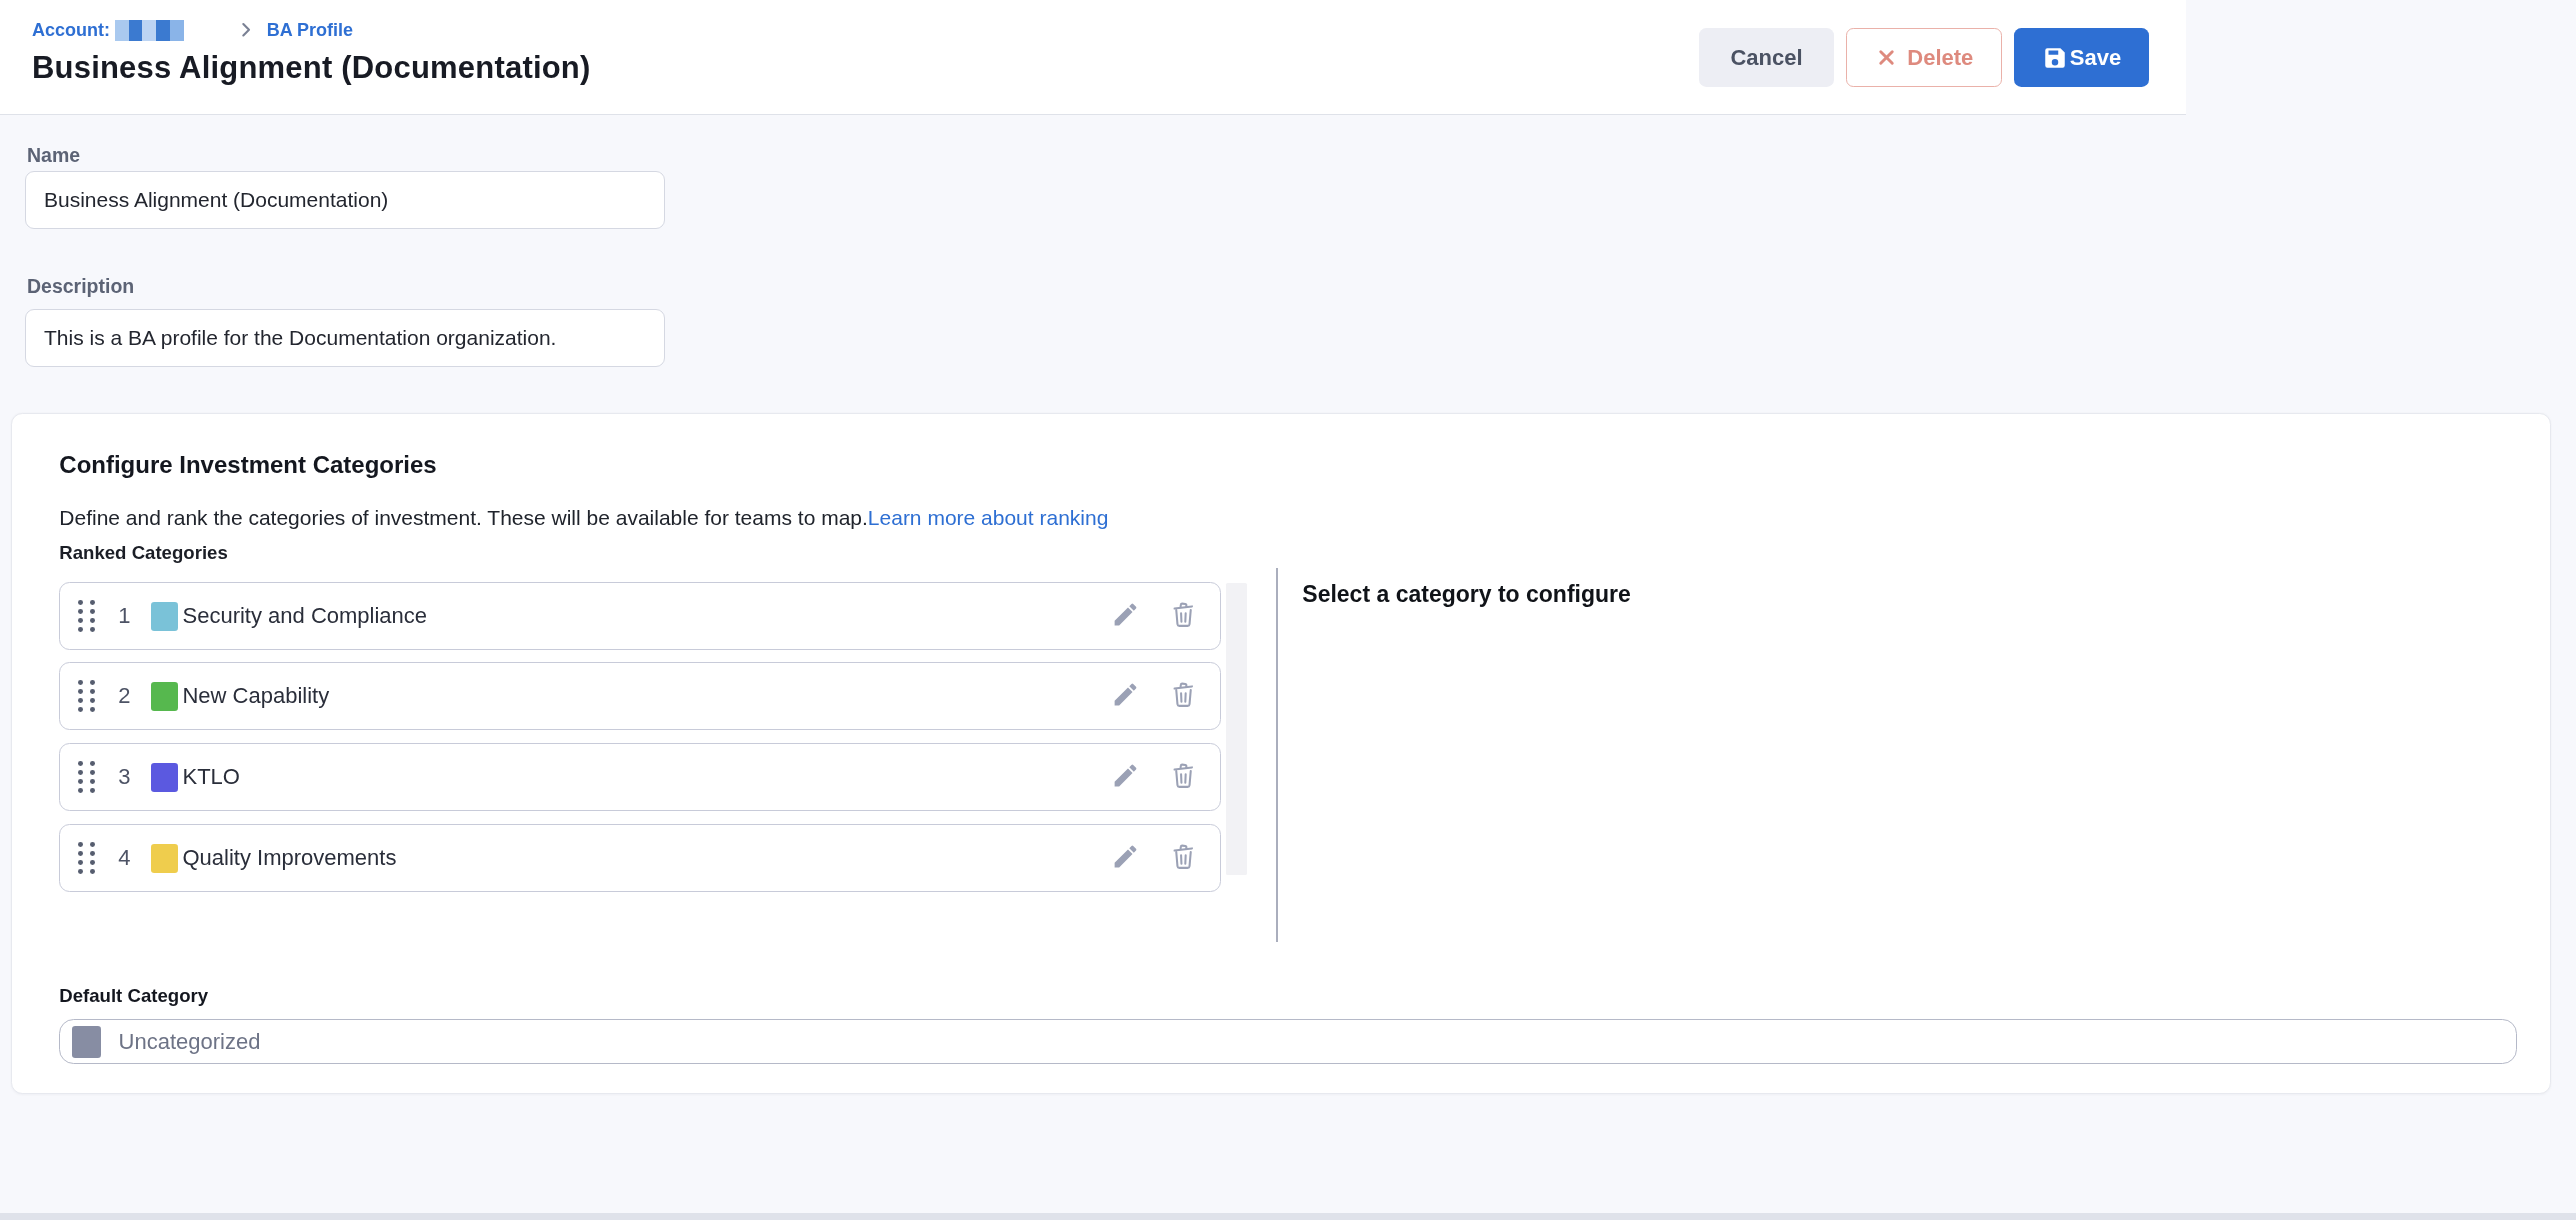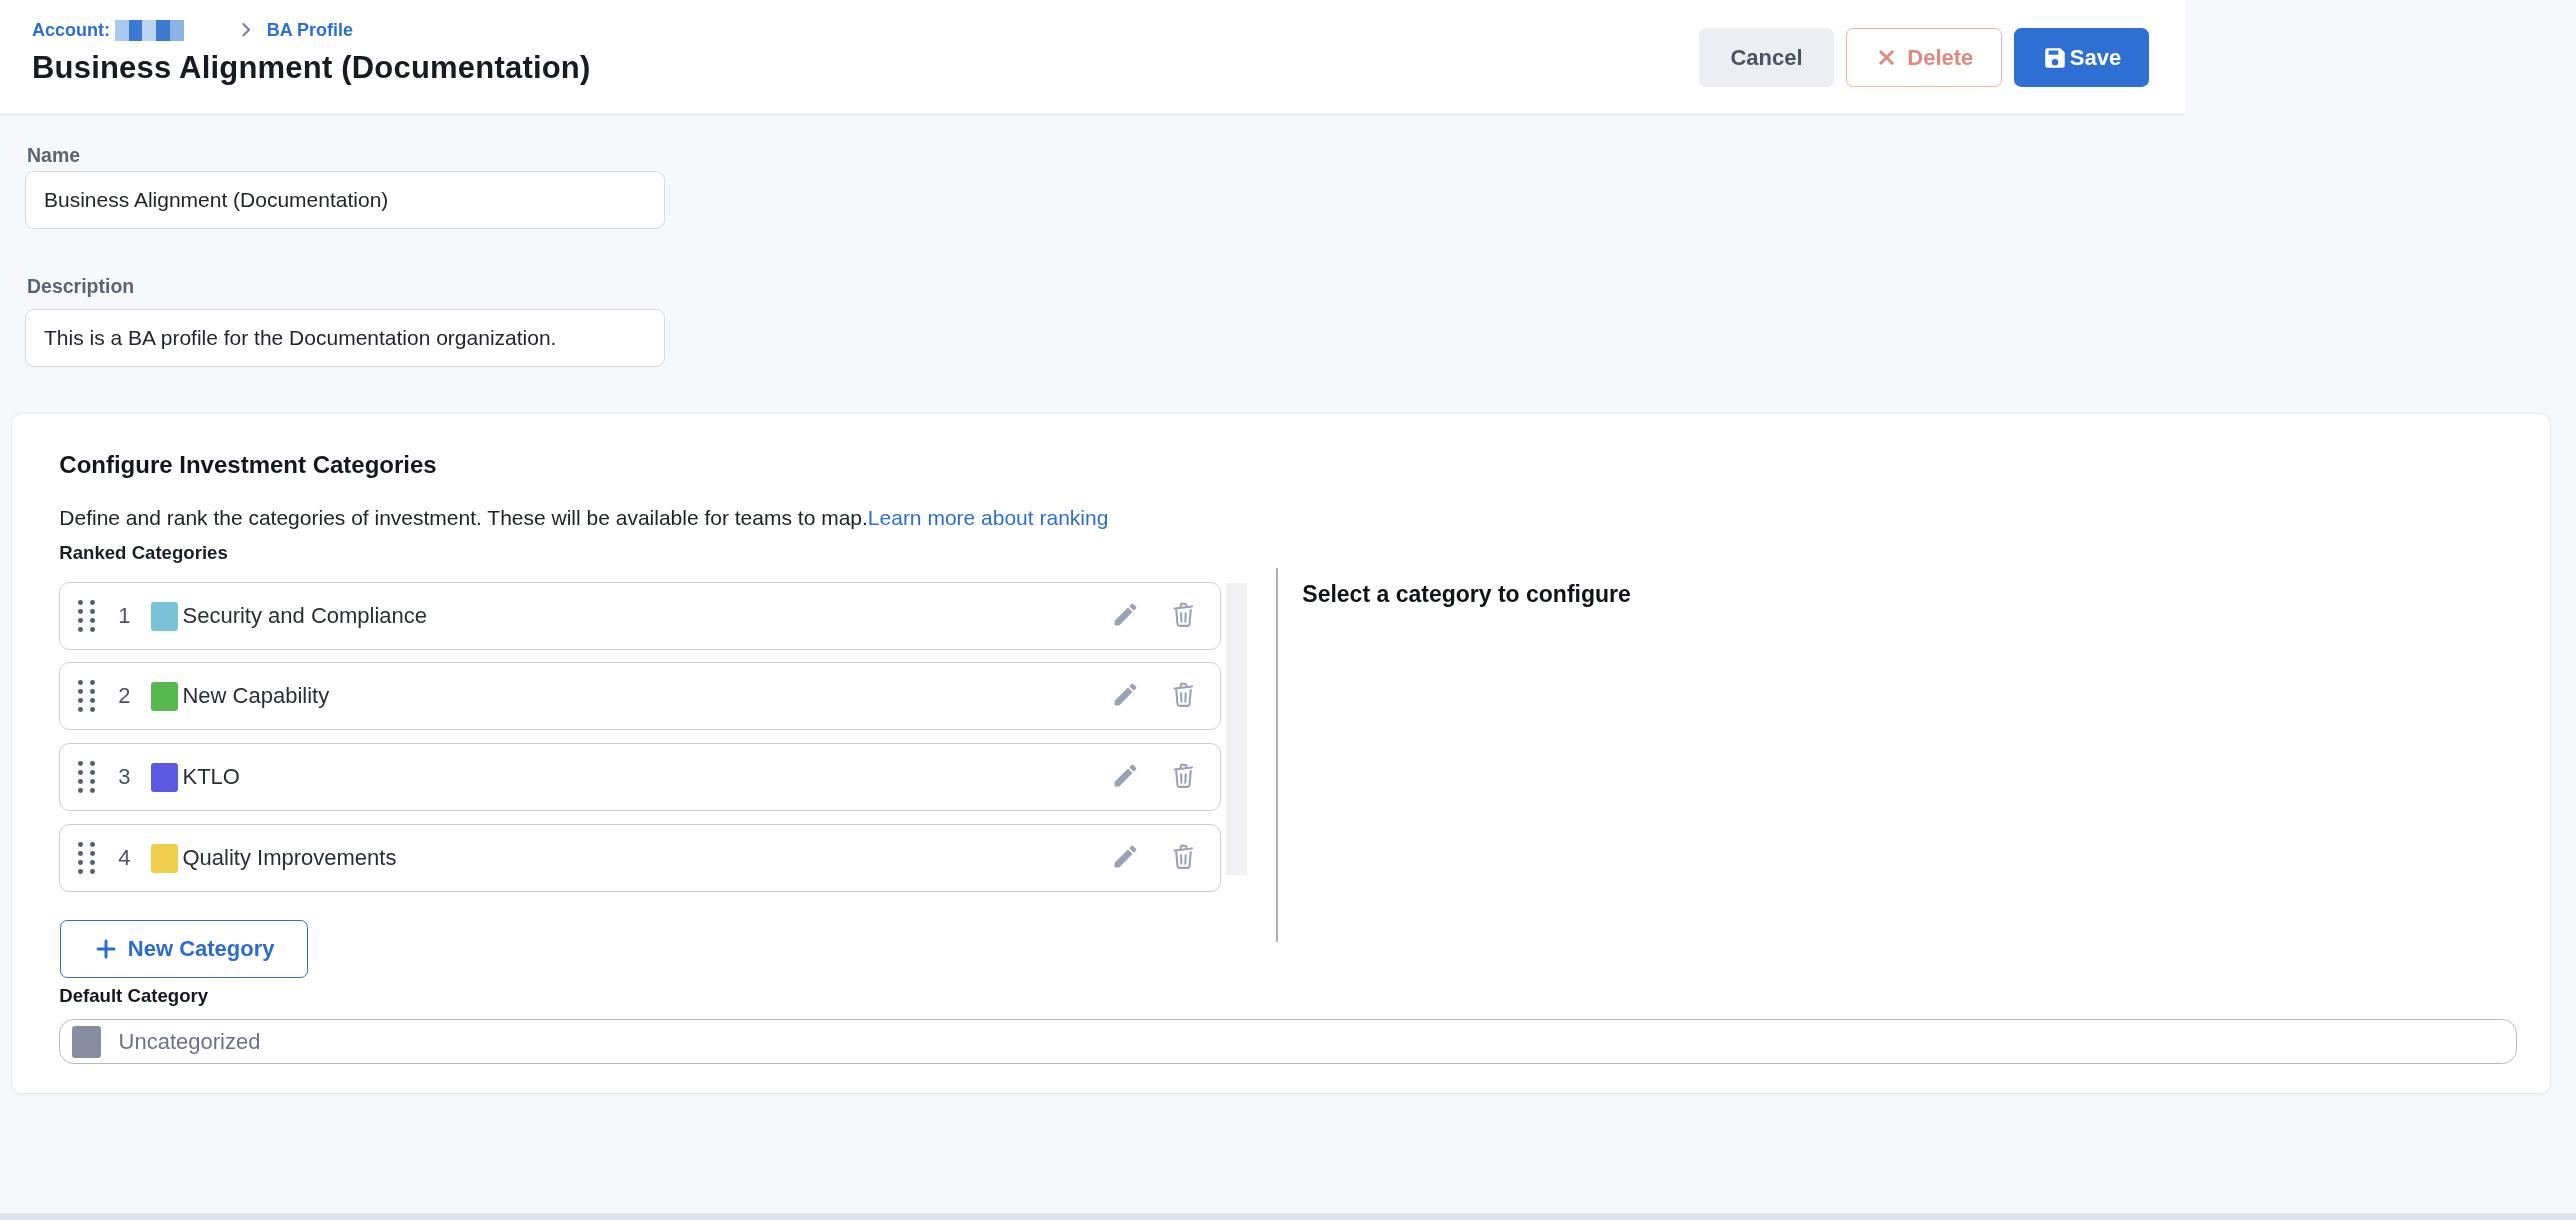--- a/index.html
+++ b/index.html
@@ -317,29 +317,20 @@
               <line x1="13.8" y1="11" x2="13.5" y2="18"></line>
             </svg></span>
         </button>
     </span>
   </div>
 
   <div class="list-scrollbar"></div>
   <div class="v-divider"></div>
   <div class="right-panel-title">Select a category to configure</div>
 
-  <button class="btn-new-category">
-    <span style="display:flex;">
-      <svg width="24" height="24" viewBox="0 0 24 24" fill="none" stroke="#2b6cd4" stroke-width="3" stroke-linecap="round">
-          <line x1="12" y1="4" x2="12" y2="20"></line>
-          <line x1="4" y1="12" x2="20" y2="12"></line>
-        </svg>
-    </span>
-    <span>New Category</span>
-  </button>
 
   <div class="default-label">Default Category</div>
   <div class="default-select">
     <span class="default-swatch" style="background-color: rgb(135, 141, 163);"></span>
     <span class="default-name">Uncategorized</span>
   </div>
 </div>
 
 <div class="bottom-strip"></div>
 

